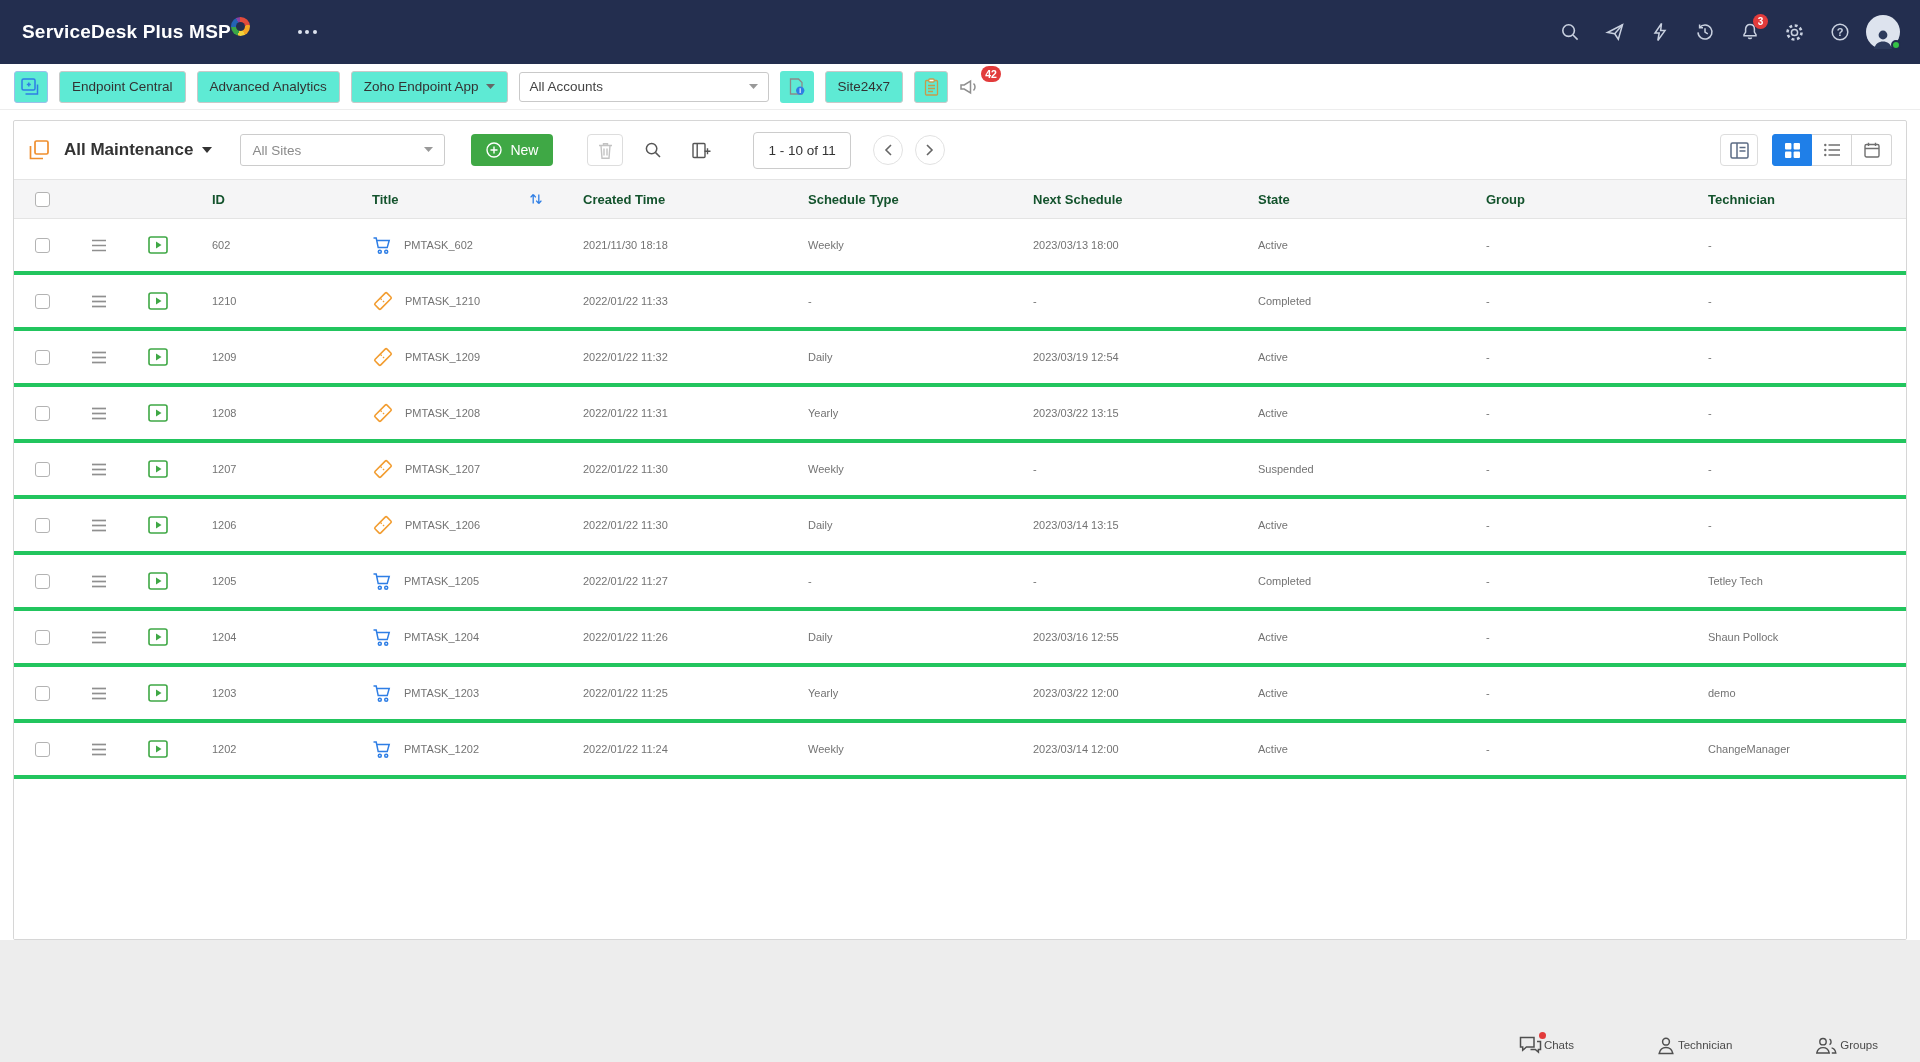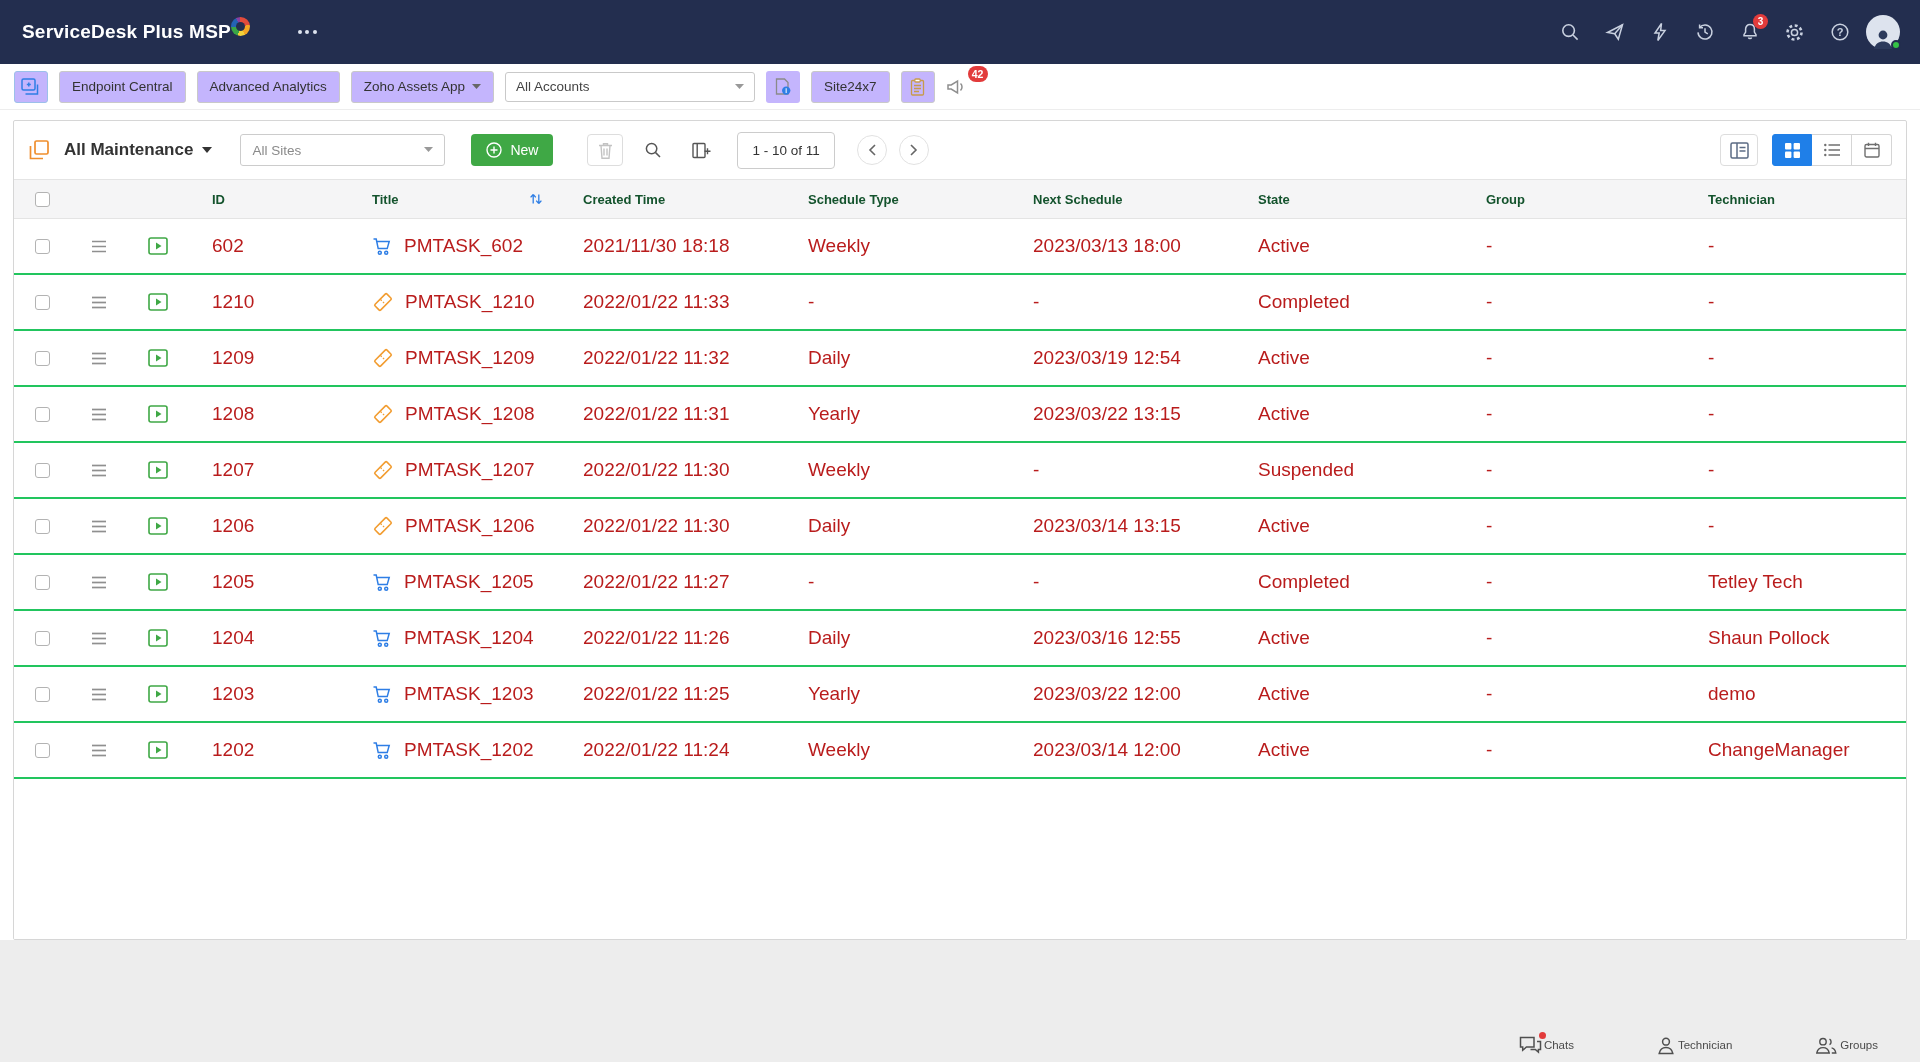--- a/index.html
+++ b/index.html
@@ -21,51 +21,51 @@
   .dots{display:flex;gap:3.5px}
   .dots i{width:4px;height:4px;border-radius:50%;background:#dde3ef}
   .nav-right{margin-left:auto;display:flex;align-items:center;gap:8px;padding-right:20px}
   .navicon{width:37px;height:37px;display:flex;align-items:center;justify-content:center;position:relative;cursor:pointer}
   .nbadge{position:absolute;top:0;right:0;background:#e23b3b;color:#fff;font-size:10px;min-width:15px;height:15px;border-radius:8px;display:flex;align-items:center;justify-content:center;padding:0 3px;font-weight:bold}
   .avatar{width:34px;height:34px;border-radius:50%;background:#dde3ee;display:flex;align-items:flex-end;justify-content:center;position:relative;overflow:visible;cursor:pointer}
   .presence{position:absolute;right:-1px;bottom:-1px;width:10px;height:10px;border-radius:50%;background:#35c246;border:2px solid #232e4f}
 
   
   .toolbar{height:46px;background:#fff;display:flex;align-items:center;gap:11px;padding:0 14px;border-bottom:1px solid #ededed;flex:0 0 auto}
-  .tbtn{height:32px;border:1px solid #c9c9c9;border-radius:3px;background:#c4b5fd;display:flex;align-items:center;gap:7px;padding:0 12px;font-size:13.5px;color:#333;cursor:pointer;white-space:nowrap}
+  .tbtn{height:32px;border:1px solid #c9c9c9;border-radius:3px;background:#5eead4;display:flex;align-items:center;gap:7px;padding:0 12px;font-size:13.5px;color:#333;cursor:pointer;white-space:nowrap}
   .tbtn.iconic{width:34px;padding:0;justify-content:center}
   .tbtn.blue-border{border-color:#9cc0ea}
   .tselect{width:250px;height:30px;border:1px solid #c9c9c9;border-radius:3px;display:flex;align-items:center;justify-content:space-between;padding:0 10px;font-size:13.5px;color:#444;cursor:pointer}
   .announce{position:relative;width:34px;height:34px;display:flex;align-items:center;cursor:pointer}
   .abadge{position:absolute;top:-4px;right:-8px;background:#e23b3b;color:#fff;font-size:10.5px;font-weight:bold;height:16px;min-width:20px;border-radius:8px;display:flex;align-items:center;justify-content:center;padding:0 4px}
 
   
   .card-wrap{flex:1 1 auto;min-height:0;padding:10px 13px 0;background:#fff}
   .card{height:100%;border:1px solid #d6d6d6;border-radius:2px;background:#fff;display:flex;flex-direction:column;overflow:hidden}
   .card-header{height:58px;flex:0 0 auto;display:flex;align-items:center;gap:12px;padding:0 14px}
   .panel-title{font-size:17px;font-weight:bold;color:#333;margin-left:2px;white-space:nowrap;cursor:pointer;display:flex;align-items:center;gap:9px}
   .sites-select{width:205px;height:32px;border:1px solid #ccc;border-radius:3px;display:flex;align-items:center;justify-content:space-between;padding:0 11px;color:#8a8a8a;font-size:13.5px;cursor:pointer;margin-left:16px}
   .new-btn{height:32px;background:#3fa845;color:#fff;border:none;border-radius:4px;display:flex;align-items:center;gap:8px;padding:0 15px;font-size:14px;cursor:pointer;margin-left:14px}
   .icon-btn{width:36px;height:32px;display:flex;align-items:center;justify-content:center;cursor:pointer;background:#fff;border:none}
   .icon-btn.bordered{border:1px solid #ddd;border-radius:4px}
   .icon-btn.disabled{cursor:default}
-  .pager-box{height:37px;border:1px solid #ccc;border-radius:4px;display:flex;align-items:center;padding:0 14px;font-size:13.5px;color:#333;margin-left:6px;white-space:nowrap}
+  .pager-box{height:37px;border:1px solid #ccc;border-radius:4px;display:flex;align-items:center;padding:0 14px;font-size:13.5px;color:#333;margin-left:22px;white-space:nowrap}
   .pg-btn{width:30px;height:30px;border:1px solid #e2e2e2;border-radius:50%;background:#fff;display:flex;align-items:center;justify-content:center;cursor:pointer}
   .header-right{margin-left:auto;display:flex;align-items:center;gap:14px}
   .view-group{display:flex}
   .view-btn{width:40px;height:32px;border:1px solid #d5d5d5;display:flex;align-items:center;justify-content:center;background:#fff;cursor:pointer}
   .view-btn + .view-btn{border-left:none}
   .view-btn:first-child{border-radius:3px 0 0 3px}
   .view-btn:last-child{border-radius:0 3px 3px 0}
   .view-btn.active{background:#1f7fe8;border-color:#1f7fe8}
 
   
   .thead,.trow{display:grid;grid-template-columns:56px 58px 60px 160px 211px 225px 225px 225px 228px 222px minmax(120px,1fr);align-items:center}
   .thead{height:40px;background:#f5f5f6;border-top:1px solid #e4e4e4;border-bottom:1px solid #e4e4e4;font-size:13px;font-weight:bold;color:#14532d;flex:0 0 auto}
-  .trow{height:56px;border-bottom:2px solid #22c55e;font-size:19px;color:#b91c1c;background:#fff}
+  .trow{height:56px;border-bottom:4px solid #22c55e;font-size:11px;color:#737373;background:#fff}
   .cell{padding-left:24px;white-space:nowrap;overflow:hidden;text-overflow:ellipsis}
   .cell.center{padding:0;display:flex;justify-content:center;align-items:center}
   .checkbox{width:15px;height:15px;border:1px solid #b3b3b3;border-radius:3px;background:#fff;display:inline-block;cursor:pointer}
   .title-cell{display:flex;align-items:center;gap:11px;overflow:hidden}
   .t-ic{display:flex;align-items:center;flex:0 0 auto}
   .t-link{cursor:pointer;white-space:nowrap}
   .title-head{display:flex;align-items:center;padding-right:16px}
   .sort-icon{margin-left:auto;display:flex;align-items:center;cursor:pointer}
   .icon-cell svg{display:block}
   .rows-area{flex:1 1 auto;overflow:hidden;background:#fff}
@@ -150,21 +150,21 @@
   <button class="tbtn iconic blue-border">
     <svg width="20" height="18" viewBox="0 0 20 18" fill="none" stroke="#2e7ee5" stroke-width="1.5">
         <rect x="1" y="1" width="13" height="11" rx="1.5"></rect>
         <path d="M4.5 16h12V6.5"></path>
         <path d="M5.8 6.5h4M7.8 4.5v4"></path>
       </svg>
   </button>
   <button class="tbtn">Endpoint Central</button>
   <button class="tbtn">Advanced Analytics</button>
   <button class="tbtn">
-    <span>Zoho Assets App</span>
+    <span>Zoho Endpoint App</span>
     <svg width="9" height="6" viewBox="0 0 9 6">
         <path d="M0 0l4.5 5L9 0z" fill="#666"></path>
       </svg>
   </button>
   <div class="tselect">
     <span>All Accounts</span>
     <svg width="9" height="6" viewBox="0 0 9 6">
         <path d="M0 0l4.5 5L9 0z" fill="#999"></path>
       </svg>
   </div>

